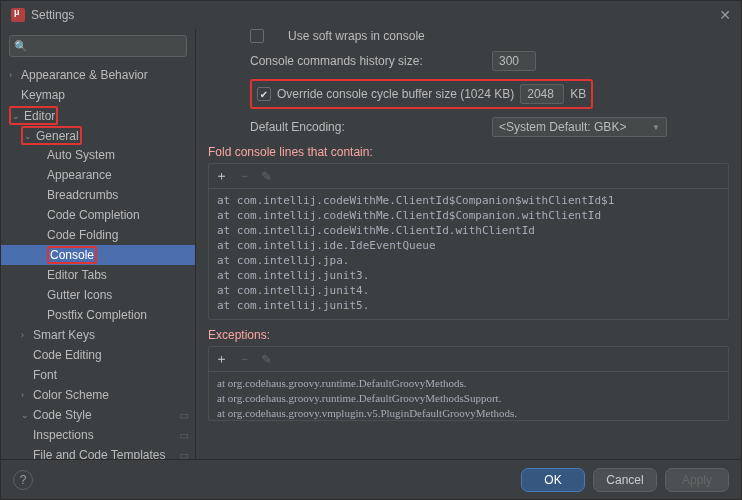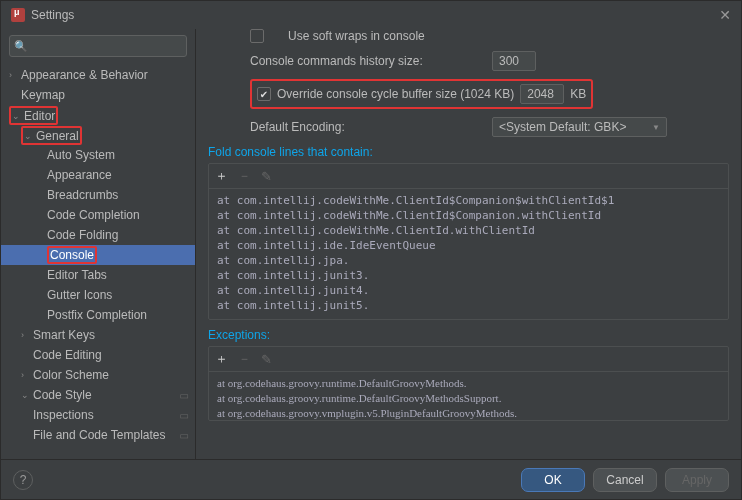--- a/index.html
+++ b/index.html
@@ -32,21 +32,21 @@
 .breadcrumb .sep { color: #777; margin: 0 4px; font-weight: normal; }
 .form { padding: 0 12px; }
 .row { display: flex; align-items: center; margin-bottom: 8px; gap: 24px; margin-left: 42px; }
 .checkbox { width: 14px; height: 14px; border: 1px solid #6b6b6b; border-radius: 2px; display: inline-flex; align-items: center; justify-content: center; font-size: 10px; color: #ddd; }
 .checkbox.checked::after { content: "✔"; }
 .field-label { color: #bbbbbb; }
 .text-input { background: #45494a; border: 1px solid #5e6060; border-radius: 2px; padding: 2px 6px; color: #bbb; font-size: 12px; width: 44px; text-align: left; }
 .combo { background: #45494a; border: 1px solid #5e6060; border-radius: 2px; padding: 2px 6px; color: #bbb; font-size: 12px; width: 175px; display: flex; align-items: center; }
 .combo .arrow { margin-left: auto; color: #888; font-size: 8px; }
 .redhl { border: 2px solid #e03434; border-radius: 3px; padding: 3px 5px; display: inline-flex; align-items: center; gap: 6px; }
-.section-label { margin: 6px 0 4px; color: #0ea5e9; }
+.section-label { margin: 6px 0 4px; color: #fca5a5; }
 .listbox { background: #3c3f41; border: 1px solid #4c4f50; border-radius: 2px; margin-bottom: 8px; }
 .list-toolbar { display: flex; align-items: center; padding: 3px 6px; border-bottom: 1px solid #4c4f50; gap: 10px; }
 .tb-btn { font-size: 13px; color: #ccc; cursor: pointer; }
 .tb-btn.disabled { color: #666; cursor: default; }
 .list-body { padding: 4px 8px; font-family: monospace; font-size: 11px; line-height: 15px; color: #aab; height: 130px; overflow: hidden; }
 .list-body.short { height: 48px; font-family: Liberation Serif, serif; }
 .footer { height: 40px; border-top: 1px solid #2b2b2b; display: flex; align-items: center; padding: 0 12px; gap: 8px; }
 .footer .help { width: 20px; height: 20px; border: 1px solid #5e6060; border-radius: 50%; display: flex; align-items: center; justify-content: center; color: #999; font-size: 12px; }
 .spacer { flex: 1; }
 .btn { min-width: 64px; padding: 4px 12px; border-radius: 7px; border: 1px solid #5e6060; background: #4c5052; color: #ccc; font-size: 12px; cursor: pointer; }
@@ -129,20 +129,24 @@
           </div>
           <div class="tree-item d1">
             <span class="chev">›</span>
             <span class="label">Smart Keys</span>
           </div>
           <div class="tree-item d1">
             <span class="chev"></span>
             <span class="label">Code Editing</span>
           </div>
           <div class="tree-item d1">
+            <span class="chev"></span>
+            <span class="label">Font</span>
+          </div>
+          <div class="tree-item d1">
             <span class="chev">›</span>
             <span class="label">Color Scheme</span>
           </div>
           <div class="tree-item d1">
             <span class="chev">⌄</span>
             <span class="label">Code Style</span>
             <span class="sep">▭</span>
           </div>
           <div class="tree-item d1">
             <span class="chev"></span>

